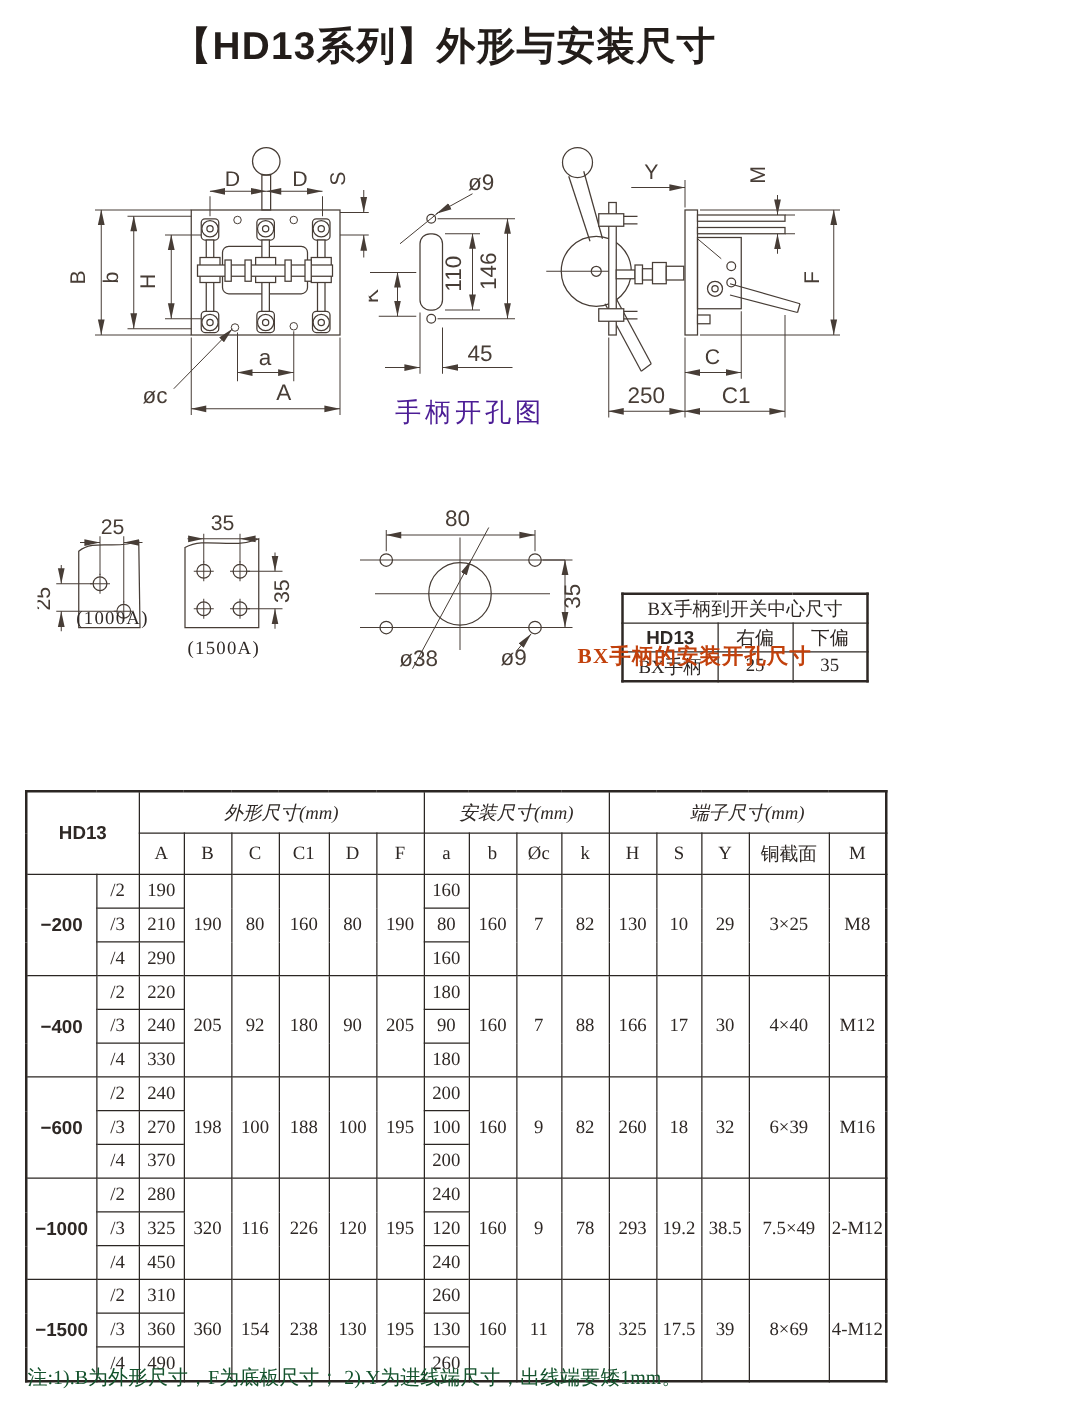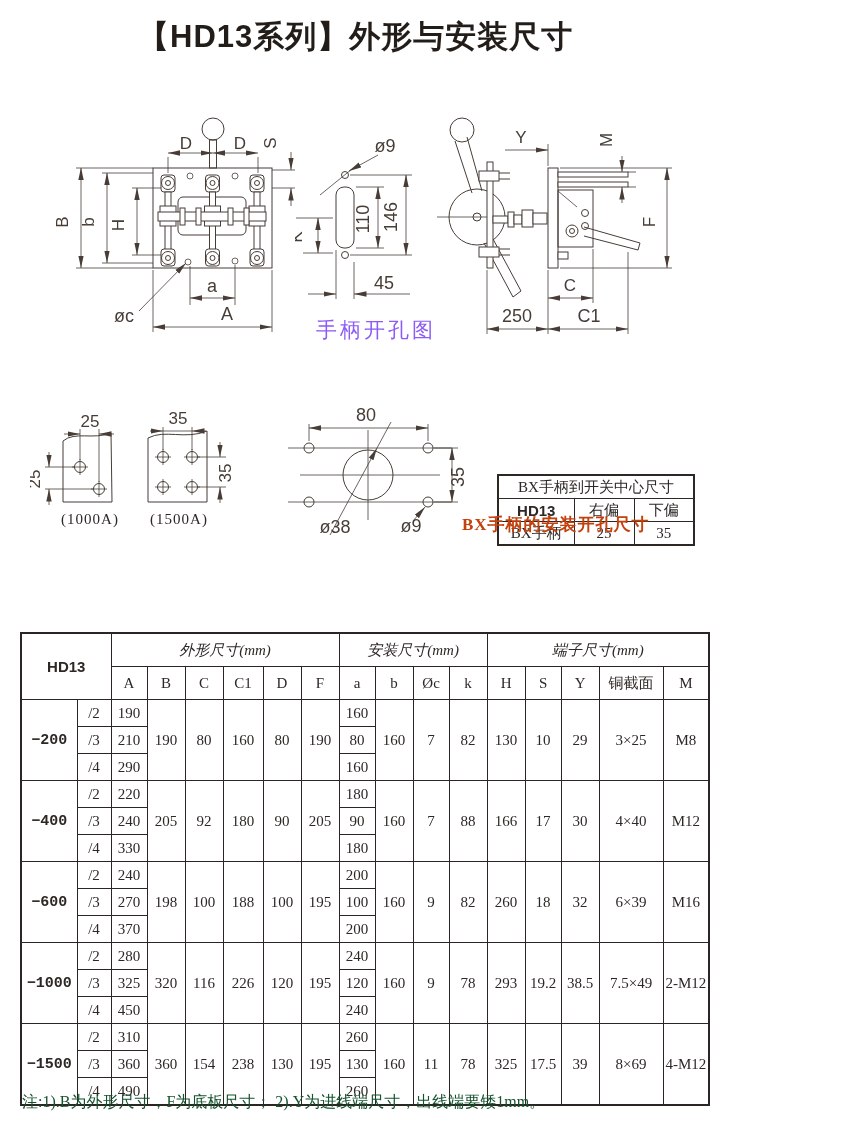--- a/index.html
+++ b/index.html
@@ -7,36 +7,36 @@
         font-family:"Liberation Serif",serif;color:#2e2825;}
   .abs{position:absolute;}
   .title{left:138px;top:16px;font-size:31px;font-weight:bold;color:#231d1a;
          font-family:"Liberation Sans",sans-serif;letter-spacing:1px;}
   
   .ln{stroke:#473d36;fill:none;stroke-width:1;}
   .thin{stroke:#473d36;fill:none;stroke-width:0.8;}
   .fw{stroke:#473d36;fill:#fff;stroke-width:1;}
   .dl{fill:#473d36;font-family:"Liberation Sans",sans-serif;font-size:17px;text-anchor:middle;}
   .dln{fill:#473d36;font-family:"Liberation Sans",sans-serif;font-size:18px;text-anchor:middle;}
-  .cap{font-size:21px;color:#8b5cf6;letter-spacing:3px;}
+  .cap{font-size:21px;color:#4c1d95;letter-spacing:3px;}
   .capsm{font-size:15px;color:#2e2825;letter-spacing:1px;text-align:center;}
   .capbx{font-size:17px;font-weight:bold;color:#c2410c;letter-spacing:1px;}
   
   table.bx{border-collapse:collapse;width:196px;table-layout:fixed;margin-top:47px;}
   table.bx td{border:1px solid #2e2825;text-align:center;height:22px;font-size:15px;padding:0;}
   table.bx{border:2px solid #2e2825;}
   .bxh{font-family:"Liberation Sans",sans-serif;font-weight:bold;}
   
   table.main{border-collapse:collapse;width:669px;table-layout:fixed;border:2px solid #2b2623;}
   table.main td{border:1px solid #2b2623;text-align:center;padding:0;font-size:15px;height:26px;
                 overflow:hidden;white-space:nowrap;}
   table.main .sec{height:32px;font-size:15px;font-style:italic;}
   table.main .h2 td{height:32px;}
   td.corner{font-family:"Liberation Sans",sans-serif;font-size:25px;font-weight:bold;}
-  td.rating{font-family:Liberation Mono, monospace;font-size:17px;font-weight:600;}
+  td.rating{font-family:Liberation Sans, sans-serif;font-size:17px;font-weight:600;}
   .note{left:22px;top:1092px;font-size:16px;color:#14532d;}
 </style>
 </head>
 <body>
 
 <div class="page">
 
   <svg width="0" height="0" style="position:absolute">
     <defs>
       <marker id="ae" markerWidth="13" markerHeight="7" refX="12.5" refY="3.5" orient="auto" markerUnits="userSpaceOnUse">
@@ -285,21 +285,21 @@
       <line class="thin" x1="206" y1="431" x2="192" y2="431" marker-end="url(#ae)"></line>
       <line class="thin" x1="163" y1="431" x2="192" y2="431"></line>
       <text class="dl" x="178" y="424">35</text>
       <line class="thin" x1="198" y1="457" x2="226" y2="457"></line>
         <line class="thin" x1="198" y1="487" x2="226" y2="487"></line>
       <line class="thin" x1="220" y1="442" x2="220" y2="457" marker-end="url(#ae)"></line>
       <line class="thin" x1="220" y1="503" x2="220" y2="487" marker-end="url(#ae)"></line>
       <text class="dl" x="231" y="473" transform="rotate(-90 231 473)">35</text>
     </g>
   </svg>
-  <div class="abs capsm" style="left:56px;top:511px;width:68px">(1000A)</div>
+  <div class="abs capsm" style="left:56px;top:487px;width:68px">(1000A)</div>
   <div class="abs capsm" style="left:144px;top:511px;width:70px">(1500A)</div>
 
   <svg class="abs" style="left:275px;top:400px" width="210" height="142" viewBox="275 400 210 142">
     <g>
       <line class="thin" x1="288" y1="448" x2="452" y2="448"></line>
       <line class="thin" x1="288" y1="502" x2="452" y2="502"></line>
       <line class="thin" x1="368" y1="430" x2="368" y2="520"></line>
       <line class="thin" x1="300" y1="475" x2="440" y2="475"></line>
       <circle class="ln" cx="309" cy="448" r="5"></circle>
         <circle class="ln" cx="428" cy="448" r="5"></circle>

